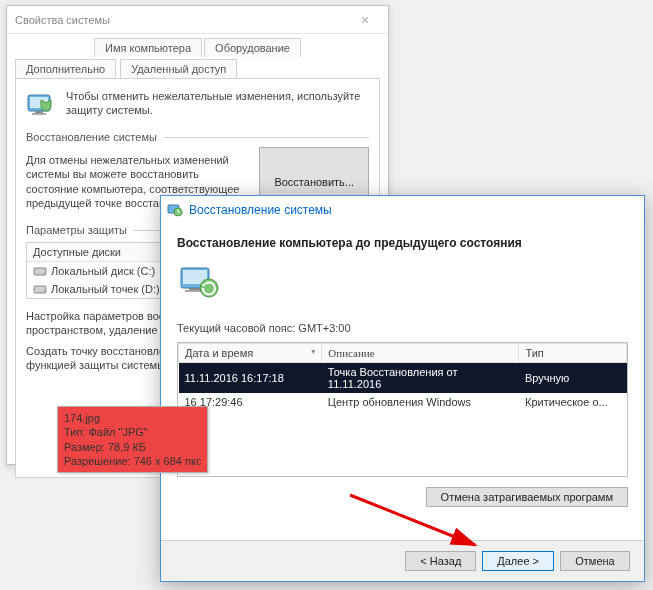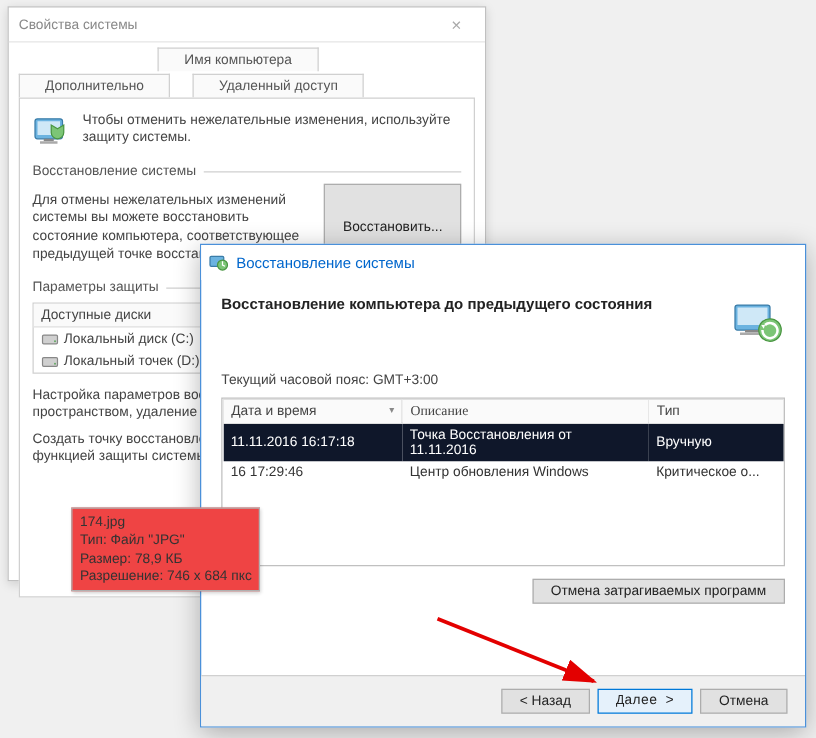--- a/index.html
+++ b/index.html
@@ -4,21 +4,21 @@
 <style>
 * { box-sizing: border-box; margin: 0; padding: 0; font-family: 'Segoe UI', Tahoma, sans-serif; font-size: 11px; }
 body { background: #f0f0f0; width: 653px; height: 590px; position: relative; overflow: hidden; }
 
 
 .win-back { position: absolute; left: 6px; top: 5px; width: 383px; height: 460px; background: #fff; border: 1px solid #c0c0c0; box-shadow: 0 2px 8px rgba(0,0,0,0.15); }
 .win-back .titlebar { height: 28px; display: flex; align-items: center; padding: 0 8px; color: #888; border-bottom: 1px solid #e5e5e5; }
 .win-back .titlebar .title { flex: 1; }
 .win-back .titlebar .close { width: 30px; text-align: center; color: #aaa; font-size: 14px; }
 .tabs { display: flex; flex-wrap: wrap; padding: 4px 8px 0 8px; }
-.tab { border: 1px solid #d0d0d0; border-bottom: none; padding: 3px 20px; background: #fafafa; margin-right: 14px; color: #555; }
+.tab { border: 1px solid #d0d0d0; border-bottom: none; padding: 3px 10px; background: #fafafa; margin-right: 0; color: #555; }
 .tab.active { background: #fff; position: relative; z-index: 2; }
 .tabpanel { border: 1px solid #d0d0d0; margin: 0 8px 8px 8px; padding: 10px; background: #fff; height: 400px; position: relative; }
 .info-row { display: flex; gap: 8px; margin-bottom: 10px; }
 .info-icon { width: 32px; height: 32px; flex-shrink: 0; }
 .info-text { color: #444; line-height: 1.3; }
 .group-label { color: #555; margin: 8px 0 4px 0; display: flex; align-items: center; gap: 6px; }
 .group-label::after { content: ""; flex: 1; height: 1px; background: #d0d0d0; }
 .desc { color: #444; line-height: 1.3; margin: 6px 0; }
 .btn { border: 1px solid #adadad; background: #e1e1e1; padding: 3px 14px; color: #222; }
 .restore-row { display: flex; gap: 8px; }
@@ -29,52 +29,53 @@
 
 
 .tooltip { position: absolute; left: 57px; top: 406px; background: #ef4444; border: 1px solid #b0b0b0; padding: 4px 6px; line-height: 1.3; color: #333; z-index: 3; box-shadow: 1px 1px 3px rgba(0,0,0,0.2); }
 
 
 .win-front { position: absolute; left: 160px; top: 195px; width: 485px; height: 387px; background: #fff; border: 1px solid #4a90d9; box-shadow: 0 4px 20px rgba(0,0,0,0.3); z-index: 2; }
 .win-front .titlebar { height: 28px; background: #fff; display: flex; align-items: center; padding: 0 6px; gap: 6px; }
 .win-front .titlebar .ticon { width: 16px; height: 16px; }
 .win-front .titlebar .title { flex: 1; color: #0066cc; font-size: 12px; }
 .front-body { padding: 12px 16px; }
-.front-header { display: flex; align-items: flex-start; gap: 10px; }
+.front-header { display: flex; align-items: flex-start; gap: 10px; flex-direction: column; }
 .front-header h1 { font-size: 12px; font-weight: 600; color: #222; flex: 1; }
 .big-icon { width: 44px; height: 44px; }
 .tz { margin: 18px 0 8px 0; color: #444; }
 .table { border: 1px solid #c0c0c0; width: 100%; border-collapse: collapse; }
 .table th { text-align: left; font-weight: normal; padding: 3px 6px; background: #fafafa; border: 1px solid #e0e0e0; color: #444; position: relative; }
 .table th.sorted::after { content: "▾"; font-size: 8px; position: absolute; right: 6px; color: #888; }
 .table td { padding: 3px 6px; color: #333; }
 .table tr.selected td { background: #0f172a; color: #fff; }
 .table-wrap { height: 135px; overflow: hidden; border: 1px solid #c0c0c0; }
 .table-wrap .table { border: none; }
 .btn-row { text-align: right; margin-top: 10px; }
 .footer { position: absolute; bottom: 0; left: 0; right: 0; background: #f0f0f0; border-top: 1px solid #d0d0d0; padding: 10px 14px; text-align: right; display: flex; justify-content: flex-end; gap: 6px; }
 .footer .btn { min-width: 70px; }
-.footer .btn.highlight { border: 1px solid #0078d7; background: #e5f1fb; font-family: Liberation Mono, monospace; }
+.footer .btn.highlight { border: 1px solid #0078d7; background: #e5f1fb; }
 
 
 .arrow { position: absolute; left: 345px; top: 490px; z-index: 4; pointer-events: none; }
 
 .disk-icon-svg { width: 14px; height: 12px; }
 </style>
 </head>
 <body>
 
 <div class="win-back">
   <div class="titlebar">
     <span class="title">Свойства системы</span>
     <span class="close">×</span>
   </div>
   <div class="tabs">
     <div style="width:100%; display:flex; justify-content:center; gap:2px;">
       <div class="tab">Имя компьютера</div>
+      <div class="tab">Оборудование</div>
     </div>
     <div style="width:100%; display:flex; gap:4px; margin-top:2px;">
       <div class="tab">Дополнительно</div>
       <div class="tab">Удаленный доступ</div>
     </div>
   </div>
   <div class="tabpanel">
     <div class="info-row">
       <svg class="info-icon" viewBox="0 0 32 32">
         <rect x="2" y="6" width="22" height="16" rx="2" fill="#6bb3e0" stroke="#3a7ca8"></rect>

